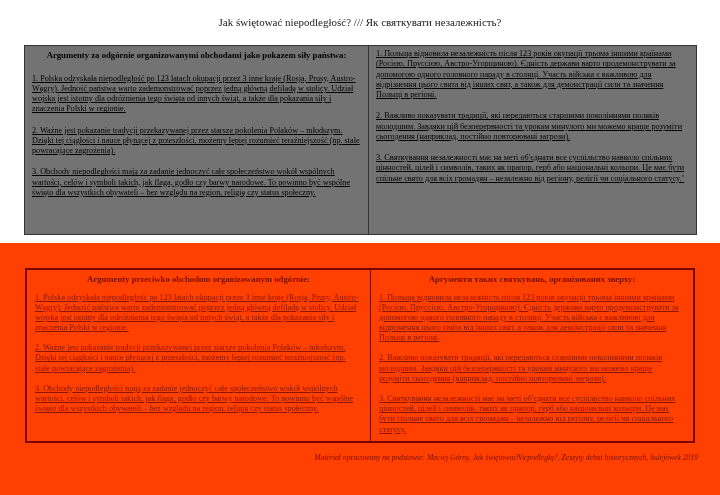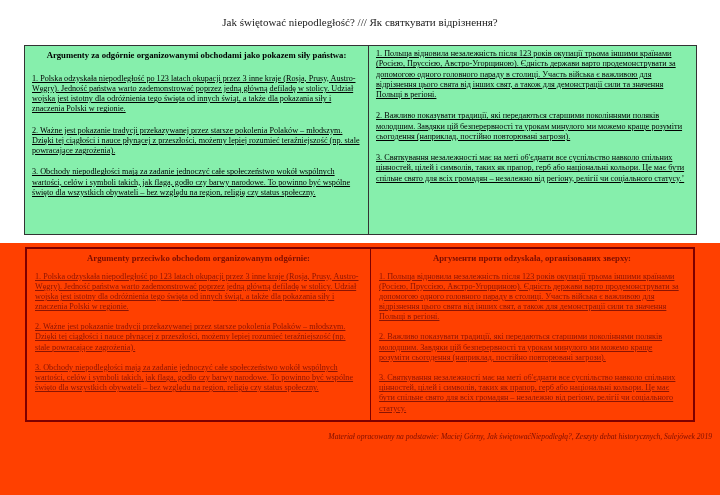--- a/index.html
+++ b/index.html
@@ -17,21 +17,21 @@
     font-size:11px;
     color:#1a1a1a;
   }
   
   .white-table{
     position:absolute;top:45px;left:24px;width:673px;
     min-height:190px;
     border:1px solid #333333;
     display:grid;
     grid-template-columns:344px 1fr;
-    background:#86efac;
+    background:#737373;
     box-sizing:border-box;
   }
   .white-table .col{
     padding:3px 7px 4px;
     font-size:8.2px;
     line-height:1.25;
     box-sizing:border-box;
   }
   .white-table .col-left{border-right:1px solid #333333;}
   .white-table .col-header{
@@ -42,21 +42,21 @@
     margin:1px 2px 13px;
   }
   .arg{margin:0 0 11px;text-decoration:underline;}
   .arg:last-child{margin-bottom:2px;}
   
   .orange-band{
     position:absolute;left:0;right:0;top:243px;bottom:0;
     background:#ff4000;
   }
   .orange-table{
-    margin:4px 25px 0 25px;
+    margin:25px 25px 0 25px;
     border:2px solid #7d0000;
     display:grid;
     grid-template-columns:344px 1fr;
     min-height:168px;
     box-sizing:border-box;
     color:#8b1403;
   }
   .orange-table .col{
     padding:3px 8px 4px;
     font-size:8.2px;
@@ -68,31 +68,31 @@
     font-weight:bold;
     text-align:center;
     font-size:8.7px;
     line-height:1.22;
     margin:1px 2px 8px;
     color:#7d0e00;
   }
   .orange-table .arg{margin:0 0 10px;}
   .orange-table .arg:last-child{margin-bottom:2px;}
   .source-citation{
-    margin:10px 8px 0 0;
+    margin:10px 22px 0 0;
     text-align:right;
     font-style:italic;
     font-size:7.6px;
     color:#7d0e00;
   }
 </style>
 </head>
 <body>
 
-<div class="page-title">Jak świętować niepodległość? /// Як святкувати відрізнення?</div>
+<div class="page-title">Jak świętować niepodległość? /// Як святкувати незалежність?</div>
 
 <section class="white-table">
   <div class="col col-left">
     <div class="col-header">Argumenty za odgórnie organizowanymi obchodami jako pokazem siły państwa:</div>
     <p class="arg">1. Polska odzyskała niepodległość po 123 latach okupacji przez 3 inne kraje (Rosja, Prusy, Austro-Węgry). Jedność państwa warto zademonstrować poprzez jedną główną defiladę w stolicy. Udział wojska jest istotny dla odróżnienia tego święta od innych świąt, a także dla pokazania siły i znaczenia Polski w regionie.</p>
     <p class="arg">2. Ważne jest pokazanie tradycji przekazywanej przez starsze pokolenia Polaków – młodszym. Dzięki tej ciągłości i nauce płynącej z przeszłości, możemy lepiej rozumieć teraźniejszość (np. stale powracające zagrożenia).</p>
     <p class="arg">3. Obchody niepodległości mają za zadanie jednoczyć całe społeczeństwo wokół wspólnych wartości, celów i symboli takich, jak flaga, godło czy barwy narodowe. To powinno być wspólne święto dla wszystkich obywateli – bez względu na region, religię czy status społeczny.</p>
   </div>
   <div class="col col-right">
     <p class="arg">1. Польща відновила незалежність після 123 років окупації трьома іншими країнами (Росією, Пруссією, Австро-Угорщиною). Єдність держави варто продемонструвати за допомогою одного головного параду в столиці. Участь війська є важливою для відрізнення цього свята від інших свят, а також для демонстрації сили та значення Польщі в регіоні.</p>
@@ -103,20 +103,20 @@
 
 <section class="orange-band">
   <div class="orange-table">
     <div class="col col-left">
       <div class="col-header">Argumenty przeciwko obchodom organizowanym odgórnie:</div>
       <p class="arg">1. Polska odzyskała niepodległość po 123 latach okupacji przez 3 inne kraje (Rosja, Prusy, Austro-Węgry). Jedność państwa warto zademonstrować poprzez jedną główną defiladę w stolicy. Udział wojska jest istotny dla odróżnienia tego święta od innych świąt, a także dla pokazania siły i znaczenia Polski w regionie.</p>
       <p class="arg">2. Ważne jest pokazanie tradycji przekazywanej przez starsze pokolenia Polaków – młodszym. Dzięki tej ciągłości i nauce płynącej z przeszłości, możemy lepiej rozumieć teraźniejszość (np. stale powracające zagrożenia).</p>
       <p class="arg">3. Obchody niepodległości mają za zadanie jednoczyć całe społeczeństwo wokół wspólnych wartości, celów i symboli takich, jak flaga, godło czy barwy narodowe. To powinno być wspólne święto dla wszystkich obywateli – bez względu na region, religię czy status społeczny.</p>
     </div>
     <div class="col col-right">
-      <div class="col-header">Аргументи проти odzyskała, організованих зверху:</div>
+      <div class="col-header">Аргументи таких святкувань, організованих зверху:</div>
       <p class="arg">1. Польща відновила незалежність після 123 років окупації трьома іншими країнами (Росією, Пруссією, Австро-Угорщиною). Єдність держави варто продемонструвати за допомогою одного головного параду в столиці. Участь війська є важливою для відрізнення цього свята від інших свят, а також для демонстрації сили та значення Польщі в регіоні.</p>
       <p class="arg">2. Важливо показувати традиції, які передаються старшими поколіннями поляків молодшим. Завдяки цій безперервності та урокам минулого ми можемо краще розуміти сьогодення (наприклад, постійно повторювані загрози).</p>
       <p class="arg">3. Святкування незалежності має на меті об'єднати все суспільство навколо спільних цінностей, цілей і символів, таких як прапор, герб або національні кольори. Це має бути спільне свято для всіх громадян – незалежно від регіону, релігії чи соціального статусу.</p>
     </div>
   </div>
   <div class="source-citation">Materiał opracowany na podstawie: Maciej Górny, Jak świętowaćNiepodległą?, Zeszyty debat historycznych, Sulejówek 2019</div>
 </section>
 
 </body></html>

